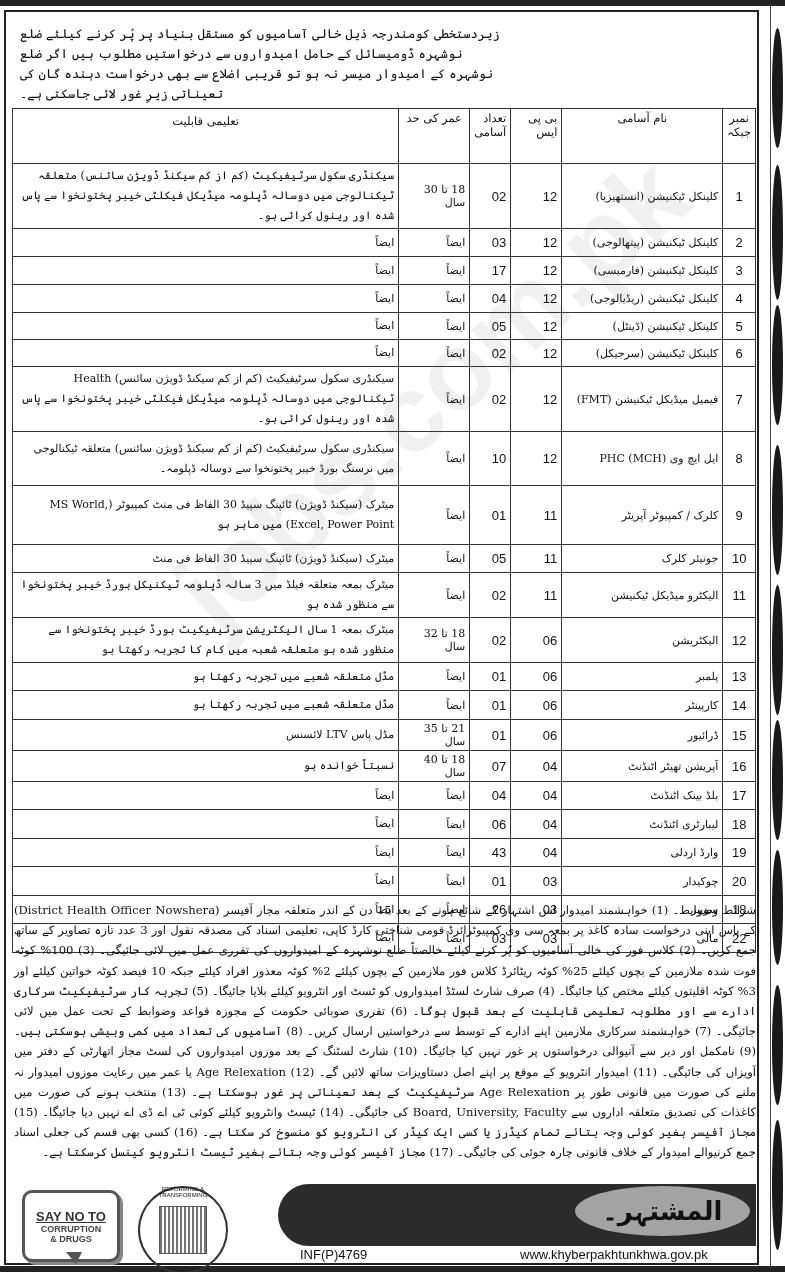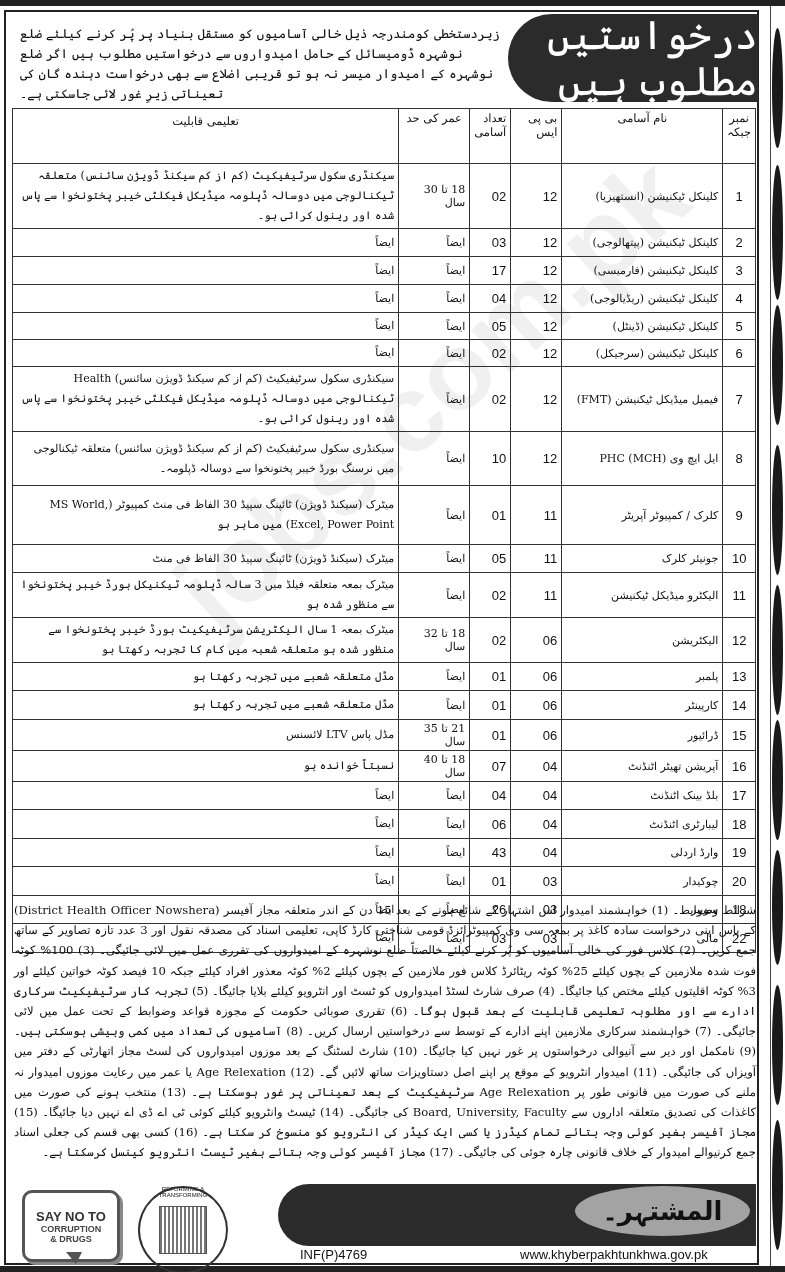--- a/index.html
+++ b/index.html
@@ -17,21 +17,21 @@
   table.jobs th,table.jobs td{border:1px solid #333;padding:2px 4px;vertical-align:middle;}
   table.jobs th{font-weight:normal;font-family:"DejaVu Serif",serif;font-size:11.5px;height:50px;vertical-align:top;}
   .c-no{width:16px;text-align:center;font-family:"Liberation Sans",sans-serif;font-size:13px;}
   .c-name{width:152px;text-align:right;font-family:"DejaVu Serif",serif;}
   .c-bps{width:42px;text-align:right;font-family:"Liberation Sans",sans-serif;font-size:13px;}
   .c-count{width:32px;text-align:right;font-family:"Liberation Sans",sans-serif;font-size:13px;}
   .c-age{width:62px;text-align:right;font-family:"DejaVu Serif",serif;}
   .c-qual{text-align:right;font-family:"DejaVu Serif",serif;line-height:20px;}
   .terms{position:absolute;left:14px;top:900px;width:742px;direction:rtl;text-align:justify;font-family:"DejaVu Serif",serif;font-size:11.6px;line-height:20.2px;}
   .logo-bubble{position:absolute;left:22px;top:1190px;width:92px;height:66px;border:3px solid #555;border-radius:10px;background:#fff;display:flex;flex-direction:column;align-items:center;justify-content:center;box-shadow:3px 3px 0 #888;}
-  .logo-bubble .l1{font-family:"Liberation Sans",sans-serif;font-weight:bold;font-size:13px;color:#333;}
+  .logo-bubble .l1{font-family:"Liberation Sans",sans-serif;font-weight:bold;font-size:13px;color:#333;text-decoration:underline;}
   .logo-bubble .l2{font-family:"Liberation Sans",sans-serif;font-weight:bold;font-size:9px;color:#444;}
   .logo-tail{position:absolute;left:66px;top:1252px;width:0;height:0;border-left:10px solid transparent;border-right:6px solid transparent;border-top:12px solid #555;}
   .seal{position:absolute;left:138px;top:1186px;width:86px;height:84px;border:2px solid #333;border-radius:50%;display:flex;align-items:center;justify-content:center;}
   .seal-inner{width:46px;height:46px;background:repeating-linear-gradient(90deg,#777 0 2px,#fff 2px 4px);border:1px solid #555;}
   .seal-text{position:absolute;top:-2px;left:6px;width:74px;text-align:center;font-size:6px;font-family:"Liberation Sans",sans-serif;}
   .sign-banner{position:absolute;left:278px;top:1184px;width:478px;height:62px;background:#2b2b2b;border-radius:31px 0 0 31px;}
   .sign-office{position:absolute;left:290px;top:1190px;width:270px;text-align:center;color:#fff;font-family:"DejaVu Serif",serif;font-size:26px;direction:rtl;}
   .sign-oval{position:absolute;left:575px;top:1186px;width:175px;height:50px;background:#a3a3a3;border-radius:50%;display:flex;align-items:center;justify-content:center;}
   .sign-oval span{font-family:"DejaVu Sans",sans-serif;font-weight:bold;font-size:26px;direction:rtl;color:#111;}
   .inf{position:absolute;left:300px;top:1247px;font-family:"Liberation Sans",sans-serif;font-size:13px;}
@@ -51,23 +51,20 @@
   <div class="pill" style="top:445px;height:130px;"></div>
   <div class="pill" style="top:585px;height:130px;"></div>
   <div class="pill" style="top:720px;height:120px;"></div>
   <div class="pill" style="top:850px;height:115px;"></div>
   <div class="pill" style="top:985px;height:120px;"></div>
   <div class="pill" style="top:1120px;height:130px;"></div>
   <div class="frame-bottom"></div>
 
   <div class="watermark">jobs.com.pk</div>
 
-  <div class="banner">
-    <span>درخواستیں مطلوب ہیں</span>
-  </div>
   <div class="intro">زیردستخطی کومندرجہ ذیل خالی آسامیوں کو مستقل بنیاد پر پُر کرنے کیلئے ضلع نوشہرہ ڈومیسائل کے حامل امیدواروں سے درخواستیں مطلوب ہیں اگر ضلع نوشہرہ کے امیدوار میسر نہ ہو تو قریبی اضلاع سے بھی درخواست دہندہ گان کی تعیناتی زیرِ غور لائی جاسکتی ہے۔</div>
 
   <table class="jobs">
     <thead>
       <tr>
         <th class="c-no">نمبر جبکہ</th>
         <th class="c-name" style="text-align:center">نام آسامی</th>
         <th class="c-bps" style="font-family:'DejaVu Serif',serif;font-size:11.5px">بی پی ایس</th>
         <th class="c-count" style="font-family:'DejaVu Serif',serif;font-size:11.5px">تعداد آسامی</th>
         <th class="c-age" style="text-align:center">عمر کی حد</th>

